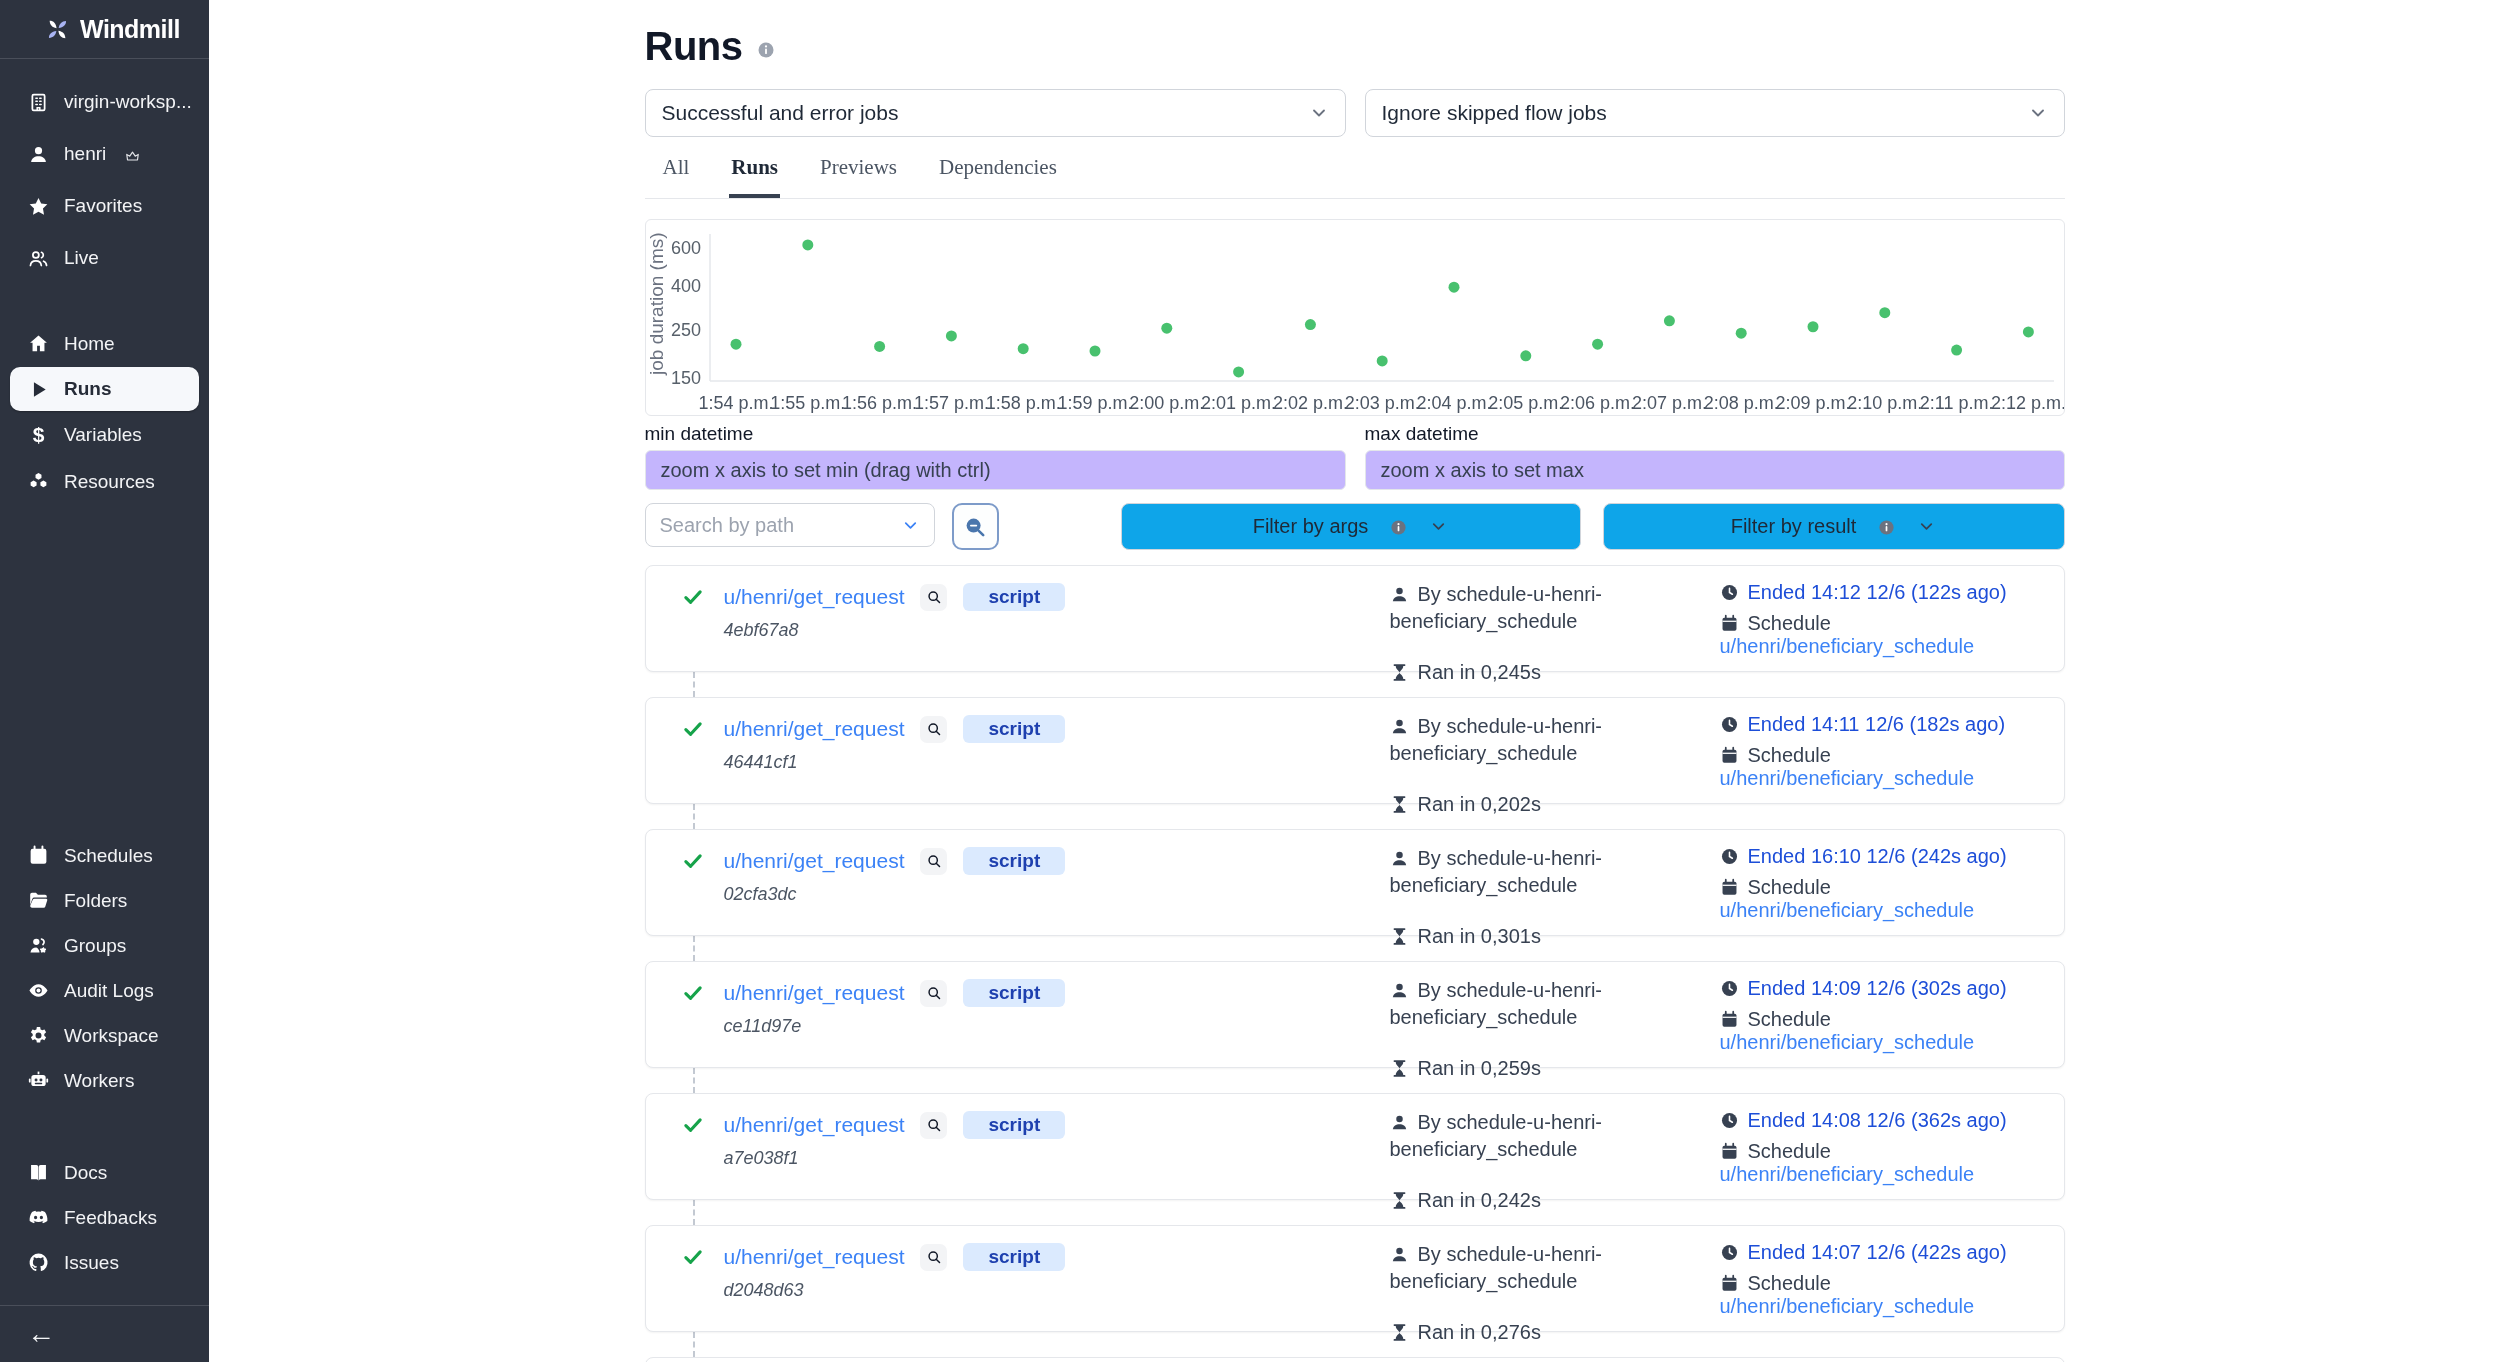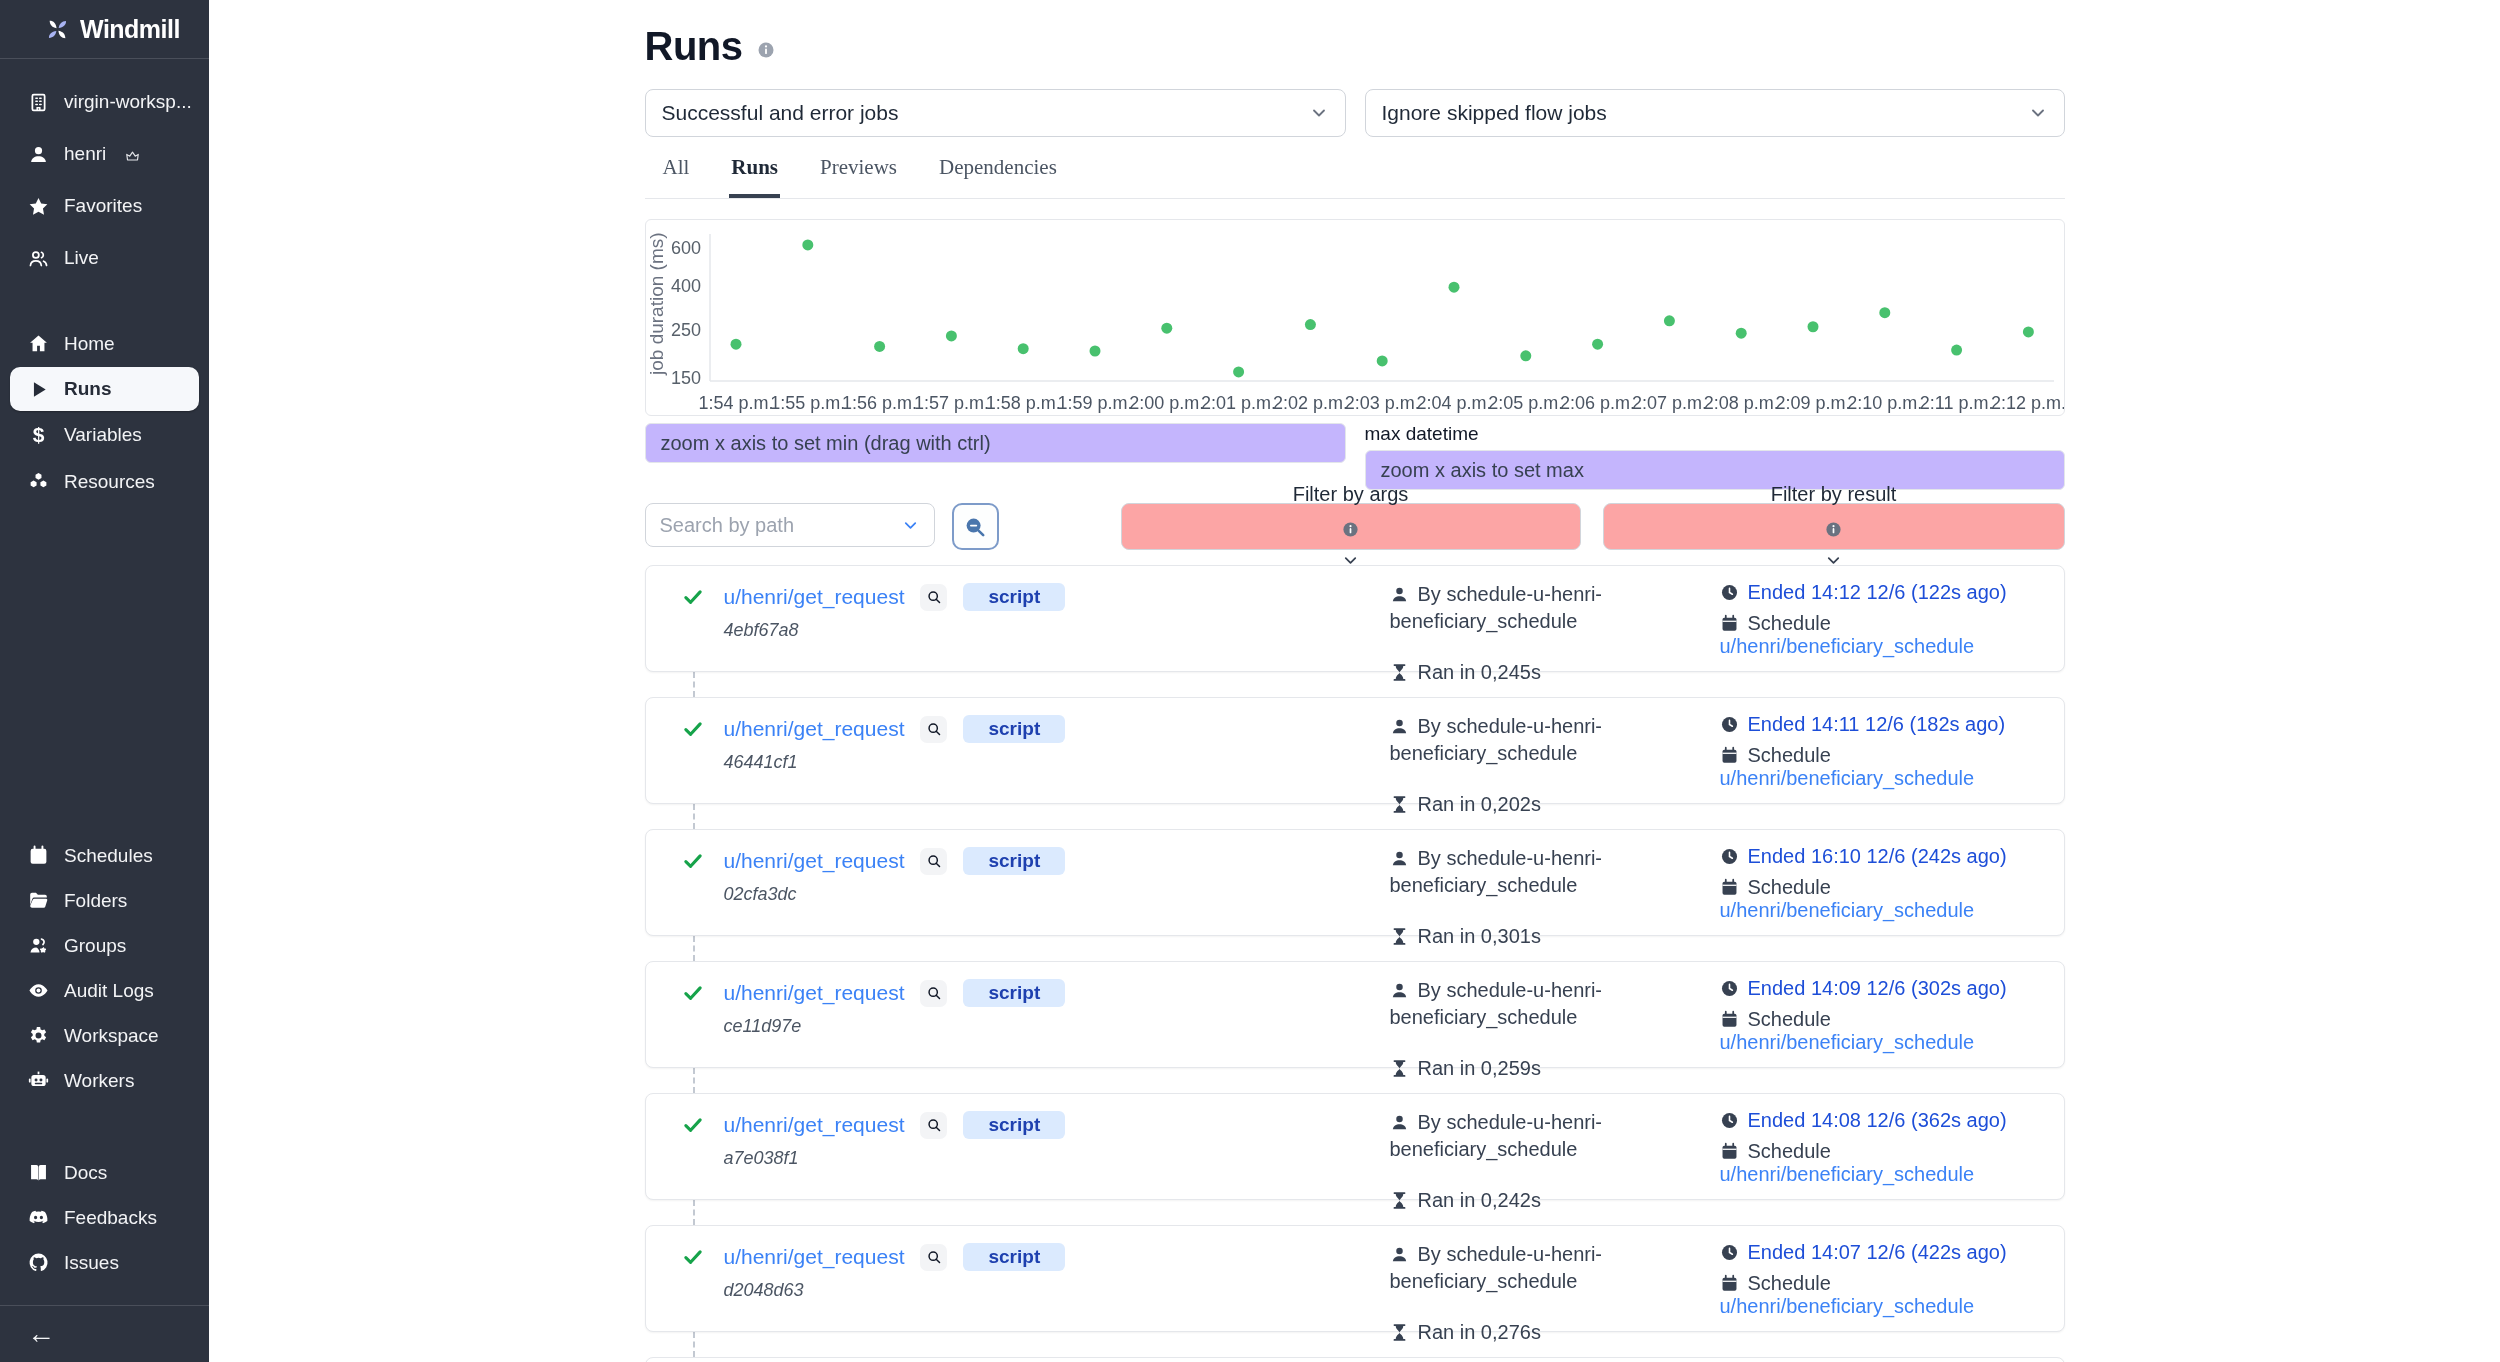--- a/index.html
+++ b/index.html
@@ -81,23 +81,23 @@
   .search-select { width:290px; height:44px; border:1px solid #d1d5db; border-radius:8px;
     display:flex; align-items:center; justify-content:space-between; padding:0 14px;
     font-size:20px; color:#9ca3af; cursor:pointer; background:#fff; }
   .search-select .chev { width:19px; height:19px; color:#3b82f6; }
   .search-select .chev svg { width:100%; height:100%; }
   .zoom-btn { width:47px; height:47px; margin-left:17px; border:2px solid #7d9bc9;
     border-radius:10px; background:#fdfefe; display:flex; align-items:center;
     justify-content:center; cursor:pointer; color:#4a76ad; }
   .zoom-btn .zi { width:24px; height:24px; }
   .zoom-btn .zi svg { width:100%; height:100%; fill:currentColor; }
-  .filter-btn { height:47px; border:1px solid #d1d5db; border-radius:8px; background:#fca5a5;
-    display:flex; align-items:center; justify-content:center; gap:14px; font-family:inherit;
-    font-size:20px; font-weight:500; color:#1f2937; cursor:pointer;flex-direction:column; }
+  .filter-btn { height:47px; border:1px solid #d1d5db; border-radius:8px; background:#0ea5e9;
+    display:flex; align-items:center; justify-content:center; gap:22px; font-family:inherit;
+    font-size:20px; font-weight:500; color:#1f2937; cursor:pointer; }
   #filter-args { width:460px; margin-left:122px; }
   #filter-result { width:462px; margin-left:22px; }
   .filter-btn .mini-info { width:17px; height:17px; color:#6b7280; }
   .filter-btn .mini-info svg { width:100%; height:100%; fill:currentColor; }
   .filter-btn .chev { width:19px; height:19px; color:#374151; }
   .filter-btn .chev svg { width:100%; height:100%; }
 
   
   .runs-list { margin-top:15px; }
   .connector { height:25px; margin-left:48px; border-left:2px dashed #c3c9d2; width:0; }
@@ -386,20 +386,21 @@
           <circle cx="1238.8" cy="92.66534890775705" r="5.5" fill="#48c16e"></circle>
           <text x="1310.6" y="189" text-anchor="middle" font-size="18" fill="#4b5563" font-family="Liberation Sans, sans-serif">2:11 p.m.</text>
           <circle cx="1310.6" cy="130.07981615555641" r="5.5" fill="#48c16e"></circle>
           <text x="1382.3999999999999" y="189" text-anchor="middle" font-size="18" fill="#4b5563" font-family="Liberation Sans, sans-serif">2:12 p.m.</text>
           <circle cx="1382.3999999999999" cy="111.97583773328813" r="5.5" fill="#48c16e"></circle>
           <text transform="translate(17,155) rotate(-90)" font-size="19" fill="#6b7280" font-family="Liberation Sans, sans-serif">job duration (ms)</text>
         </svg></div>
 
     <div class="dt-row">
       <div class="dt-col">
+        <label class="dt-label">min datetime</label>
         <input id="min-dt" class="dt-input" placeholder="zoom x axis to set min (drag with ctrl)" style="">
       </div>
       <div class="dt-col">
         <label class="dt-label">max datetime</label>
         <input id="max-dt" class="dt-input" placeholder="zoom x axis to set max" style="">
       </div>
     </div>
 
     <div class="filter-row">
       <div class="search-select">

